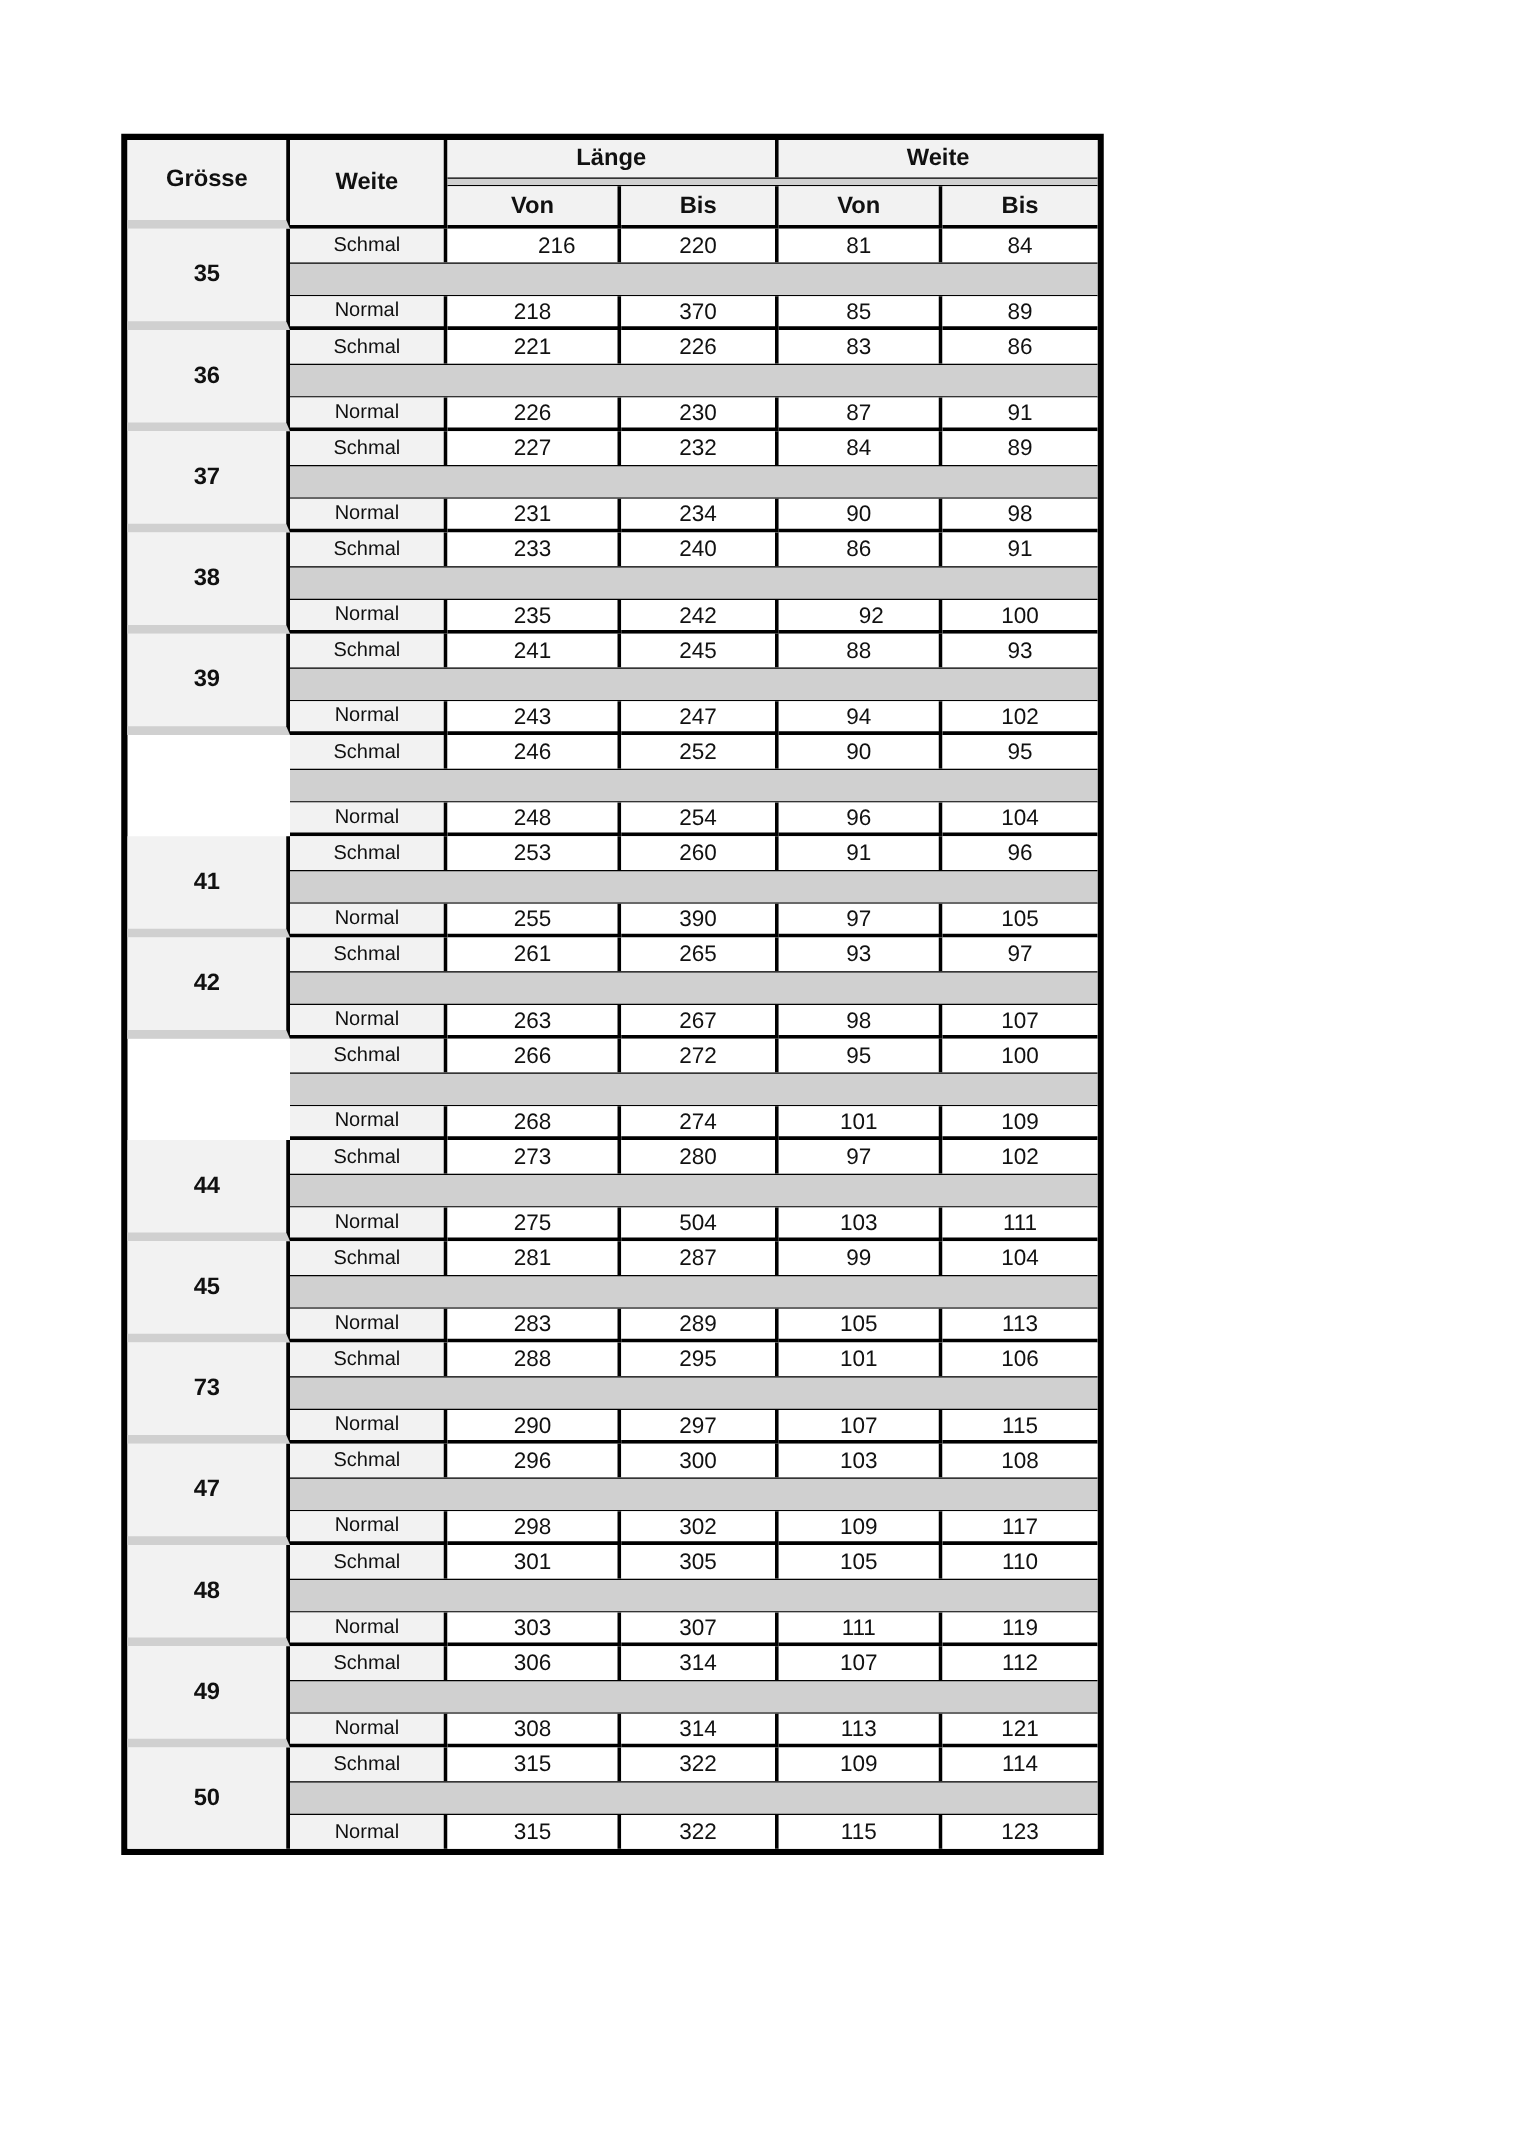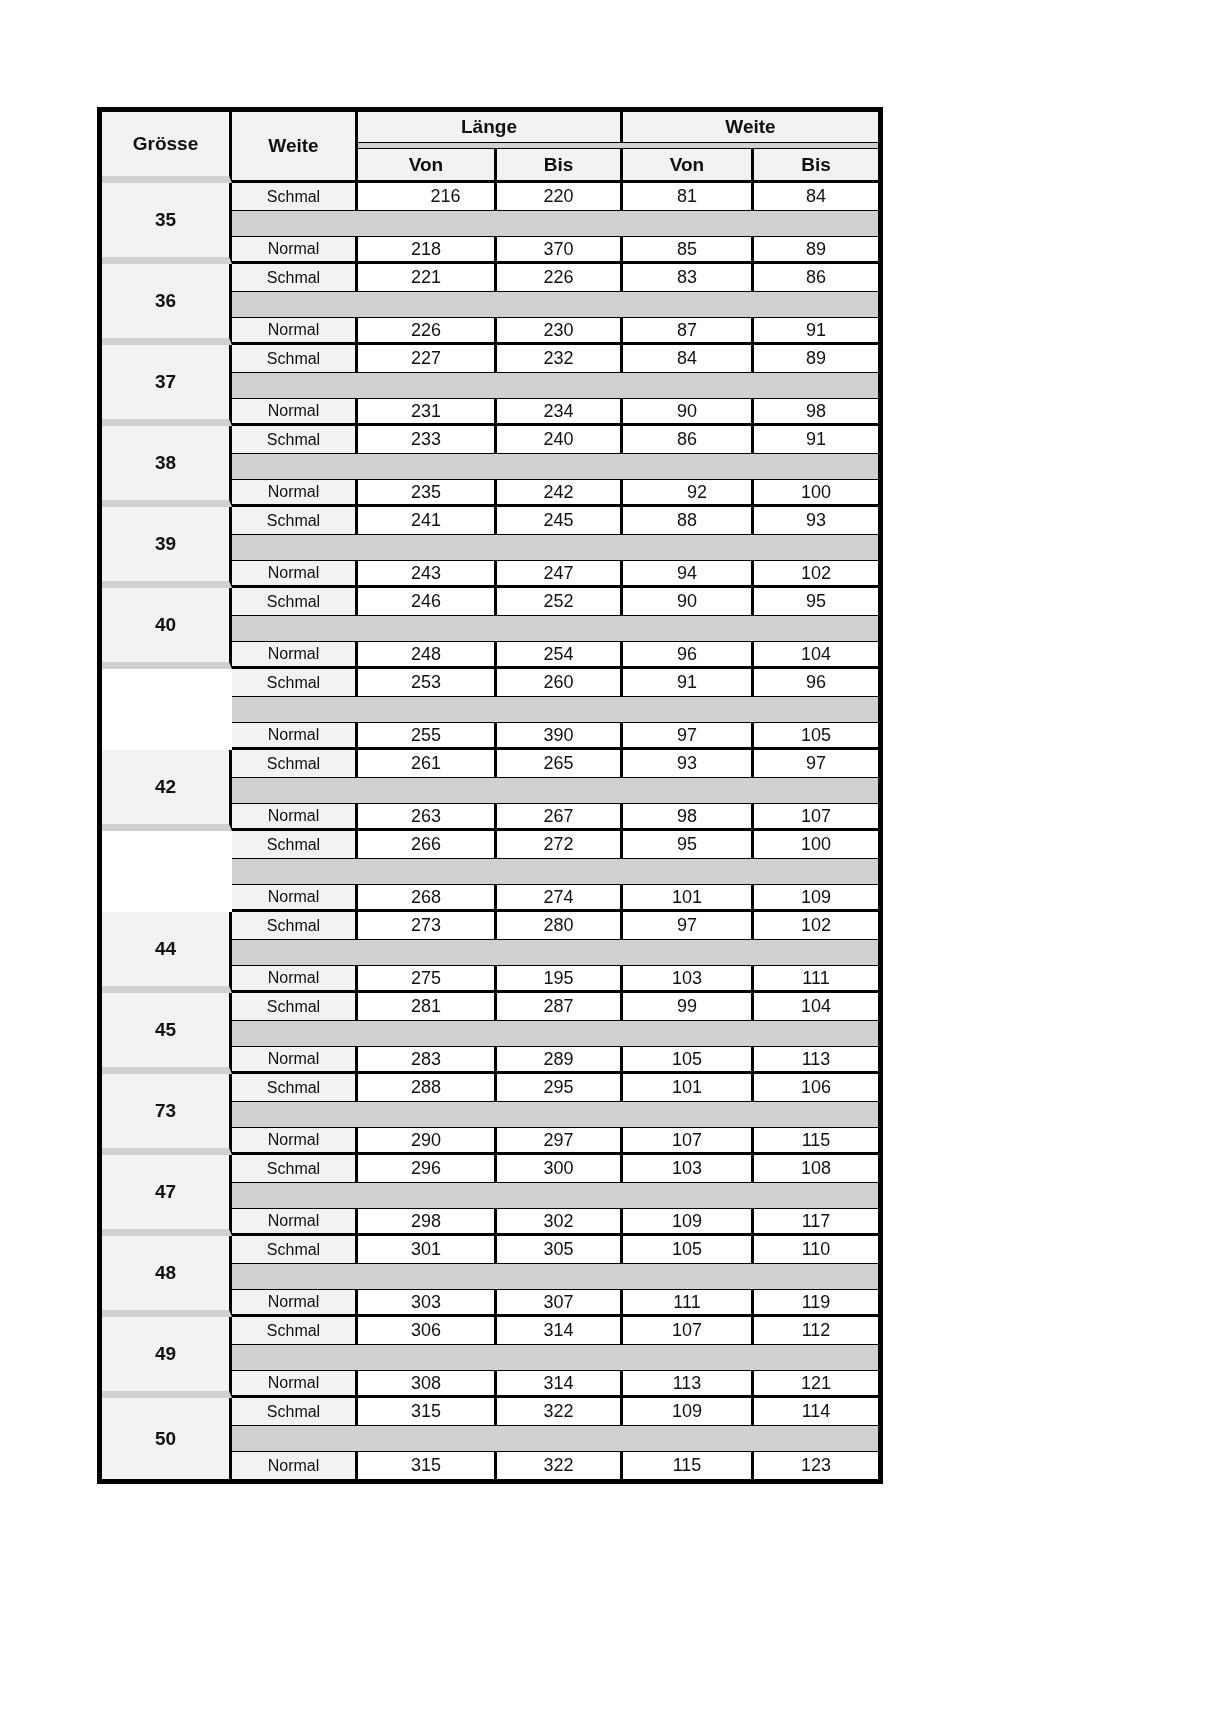--- a/index.html
+++ b/index.html
@@ -139,32 +139,32 @@
     <div class="ncell" style="grid-area: 16 / 3;">241</div>
     <div class="ncell" style="grid-area: 16 / 4;">245</div>
     <div class="ncell" style="grid-area: 16 / 5;">88</div>
     <div class="ncell lastcol" style="grid-area: 16 / 6;">93</div>
     <div class="band" style="grid-area: 17 / 2 / auto / 7;"></div>
     <div class="wcell gb" style="grid-area: 18 / 2;">Normal</div>
     <div class="ncell gb" style="grid-area: 18 / 3;">243</div>
     <div class="ncell gb" style="grid-area: 18 / 4;">247</div>
     <div class="ncell gb" style="grid-area: 18 / 5;">94</div>
     <div class="ncell lastcol gb" style="grid-area: 18 / 6;">102</div>
-    <div class="gcell" style="grid-area: 19 / 1 / 22;">40</div>
     <div class="wcell" style="grid-area: 19 / 2;">Schmal</div>
     <div class="ncell" style="grid-area: 19 / 3;">246</div>
     <div class="ncell" style="grid-area: 19 / 4;">252</div>
     <div class="ncell" style="grid-area: 19 / 5;">90</div>
     <div class="ncell lastcol" style="grid-area: 19 / 6;">95</div>
     <div class="band" style="grid-area: 20 / 2 / auto / 7;"></div>
     <div class="wcell gb" style="grid-area: 21 / 2;">Normal</div>
     <div class="ncell gb" style="grid-area: 21 / 3;">248</div>
     <div class="ncell gb" style="grid-area: 21 / 4;">254</div>
     <div class="ncell gb" style="grid-area: 21 / 5;">96</div>
     <div class="ncell lastcol gb" style="grid-area: 21 / 6;">104</div>
+    <div class="gcell" style="grid-area: 22 / 1 / 25;">41</div>
     <div class="wcell" style="grid-area: 22 / 2;">Schmal</div>
     <div class="ncell" style="grid-area: 22 / 3;">253</div>
     <div class="ncell" style="grid-area: 22 / 4;">260</div>
     <div class="ncell" style="grid-area: 22 / 5;">91</div>
     <div class="ncell lastcol" style="grid-area: 22 / 6;">96</div>
     <div class="band" style="grid-area: 23 / 2 / auto / 7;"></div>
     <div class="wcell gb" style="grid-area: 24 / 2;">Normal</div>
     <div class="ncell gb" style="grid-area: 24 / 3;">255</div>
     <div class="ncell gb" style="grid-area: 24 / 4;">390</div>
     <div class="ncell gb" style="grid-area: 24 / 5;">97</div>
@@ -194,21 +194,21 @@
     <div class="ncell lastcol gb" style="grid-area: 30 / 6;">109</div>
     <div class="gcell" style="grid-area: 31 / 1 / 34;">44</div>
     <div class="wcell" style="grid-area: 31 / 2;">Schmal</div>
     <div class="ncell" style="grid-area: 31 / 3;">273</div>
     <div class="ncell" style="grid-area: 31 / 4;">280</div>
     <div class="ncell" style="grid-area: 31 / 5;">97</div>
     <div class="ncell lastcol" style="grid-area: 31 / 6;">102</div>
     <div class="band" style="grid-area: 32 / 2 / auto / 7;"></div>
     <div class="wcell gb" style="grid-area: 33 / 2;">Normal</div>
     <div class="ncell gb" style="grid-area: 33 / 3;">275</div>
-    <div class="ncell gb" style="grid-area: 33 / 4;">195</div>
+    <div class="ncell gb" style="grid-area: 33 / 4;">504</div>
     <div class="ncell gb" style="grid-area: 33 / 5;">103</div>
     <div class="ncell lastcol gb" style="grid-area: 33 / 6;">111</div>
     <div class="gcell" style="grid-area: 34 / 1 / 37;">45</div>
     <div class="wcell" style="grid-area: 34 / 2;">Schmal</div>
     <div class="ncell" style="grid-area: 34 / 3;">281</div>
     <div class="ncell" style="grid-area: 34 / 4;">287</div>
     <div class="ncell" style="grid-area: 34 / 5;">99</div>
     <div class="ncell lastcol" style="grid-area: 34 / 6;">104</div>
     <div class="band" style="grid-area: 35 / 2 / auto / 7;"></div>
     <div class="wcell gb" style="grid-area: 36 / 2;">Normal</div>

